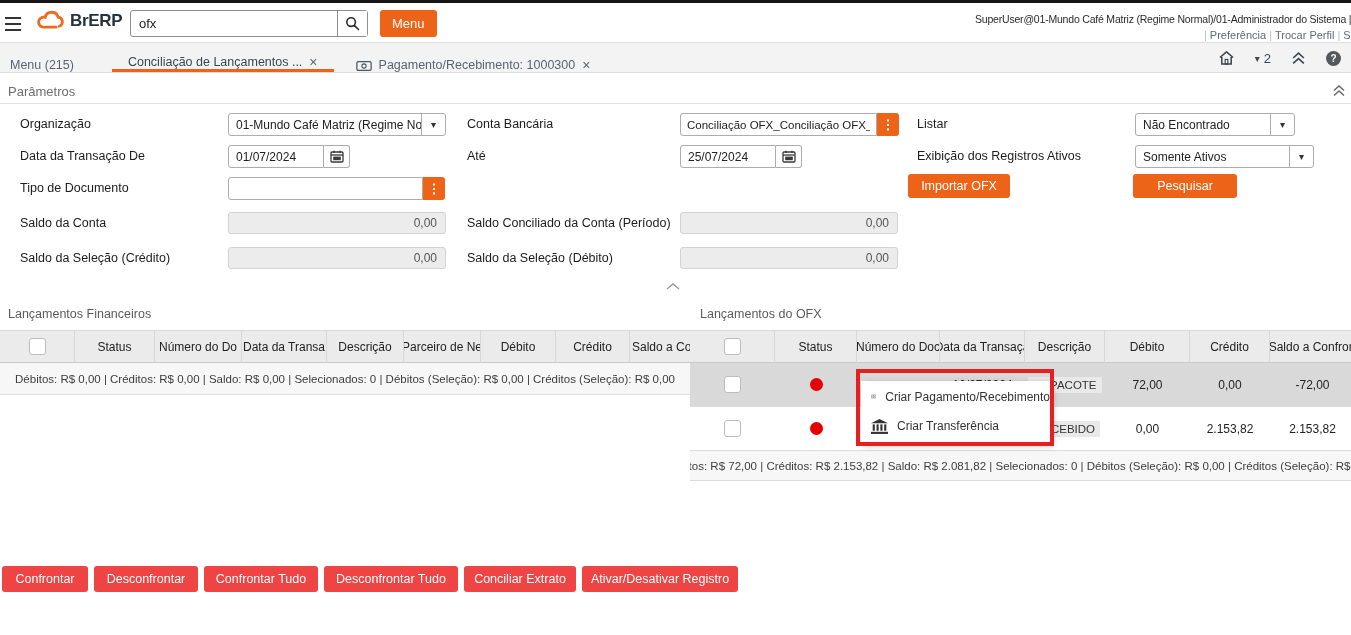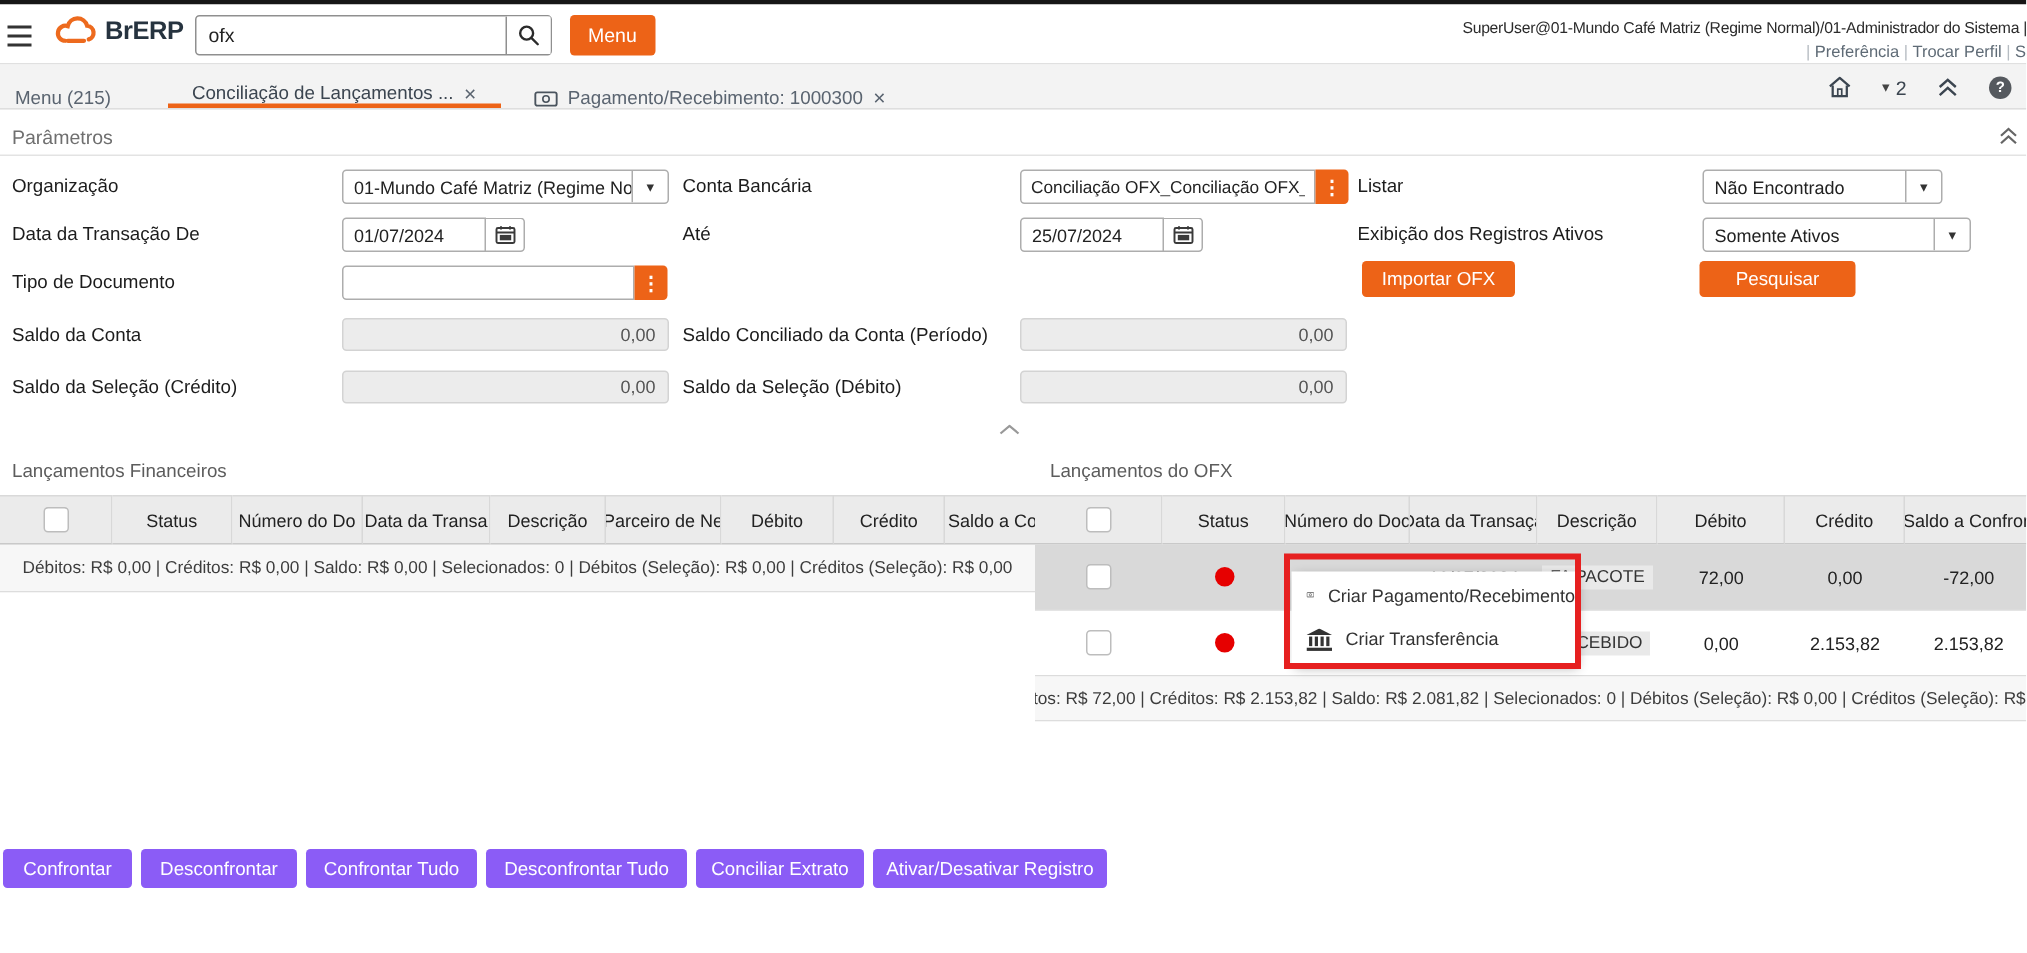--- a/index.html
+++ b/index.html
@@ -29,21 +29,21 @@
   .tab .close { font-size:14px; color:#5a6470; cursor:pointer; line-height:1; }
   .tabicons { position:absolute; right:10px; top:0; height:30px; display:flex; align-items:center; gap:20px; }
   .countwrap { display:flex; align-items:center; gap:4px; cursor:pointer; font-size:13px; color:#3b4550; }
   .caret-glyph { font-size:10px; color:#444; }
   .helpicon { width:15px; height:15px; border-radius:50%; background:#55595e; color:#fff; font-size:10px; font-weight:bold; display:flex; align-items:center; justify-content:center; cursor:pointer; }
 
   
   .params-title { position:absolute; left:8px; top:84px; font-size:13px; color:#6f6f6f; }
   .params-collapse { position:absolute; left:1332px; top:84px; cursor:pointer; }
   .divider { position:absolute; left:0; top:103px; width:100%; height:1px; background:#e3e3e3; }
-  .flabel { position:absolute; font-size:12.5px; color:#1c1c1c; line-height:22px; white-space:nowrap; }
+  .flabel { position:absolute; font-size:12.5px; color:#1c1c1c; line-height:22px; white-space:nowrap;margin-left:12px; }
   .fselect { position:absolute; height:23px; background:#fff; border:1px solid #adadad; border-radius:3px; display:flex; align-items:center; cursor:pointer; overflow:hidden; }
   .fselect .val { flex:1; font-size:12px; color:#222; padding:0 7px; white-space:nowrap; overflow:hidden; }
   .fselect .caretbox { width:24px; align-self:stretch; border-left:1px solid #adadad; display:flex; align-items:center; justify-content:center; font-size:10px; color:#333; }
   .fgroup { position:absolute; height:23px; display:flex; }
   .ftext { height:23px; background:#fff; border:1px solid #adadad; border-radius:3px 0 0 3px; font-size:11.5px; font-family:inherit; color:#222; padding:0 6px; outline:none; }
   .orangebtn-sq { width:22px; height:23px; background:#ed6317; color:#fff; border:none; border-radius:0 3px 3px 0; font-size:13px; font-weight:bold; cursor:pointer; display:flex; align-items:center; justify-content:center; }
   .fdate { width:96px; height:23px; background:#fff; border:1px solid #adadad; border-radius:3px 0 0 3px; font-size:12px; font-family:inherit; color:#222; padding:0 7px; outline:none; }
   .calbtn { width:26px; height:23px; background:#fff; border:1px solid #adadad; border-left:none; border-radius:0 3px 3px 0; cursor:pointer; display:flex; align-items:center; justify-content:center; }
   .fdisabled { position:absolute; height:22px; background:#ececec; border:1px solid #d3d3d3; border-radius:3px; font-size:12px; color:#555; text-align:right; line-height:20px; padding:0 8px; }
   .obtn { position:absolute; height:24px; background:#ed6317; color:#fff; border:none; border-radius:3px; font-size:12.5px; font-family:inherit; cursor:pointer; text-align:center; }
@@ -66,21 +66,21 @@
   .statusdot { width:13px; height:13px; border-radius:50%; background:#e60000; }
   .descbox { background:#e9e9e9; padding:2px 5px; font-size:11.5px; color:#333; }
 
   
   .ctx-outline { position:absolute; left:856px; top:369px; width:198px; height:77px; border:4px solid #e62020; z-index:50; pointer-events:none; }
   .ctx-panel { position:absolute; left:861px; top:381px; width:189px; height:61px; background:#fff; box-shadow:2px 3px 7px rgba(0,0,0,0.3); z-index:40; display:flex; flex-direction:column; justify-content:space-evenly; }
   .ctx-item { display:flex; align-items:center; gap:9px; padding-left:10px; height:28px; font-size:12px; color:#333; cursor:pointer; white-space:nowrap; }
 
   
   .actions { position:absolute; left:2px; top:566px; display:flex; gap:6px; }
-  .actions button { height:26px; background:#8b5cf6; color:#fff; border:none; border-radius:3px; font-size:12.5px; font-family:inherit; cursor:pointer; white-space:nowrap; overflow:hidden; }
+  .actions button { height:26px; background:#ef4444; color:#fff; border:none; border-radius:3px; font-size:12.5px; font-family:inherit; cursor:pointer; white-space:nowrap; overflow:hidden; }
 </style>
 </head>
 <body>
 
 <div id="root">
   <div class="topstrip"></div>
 
   <header class="topbar">
     <div class="hamburger">
         <span></span>

